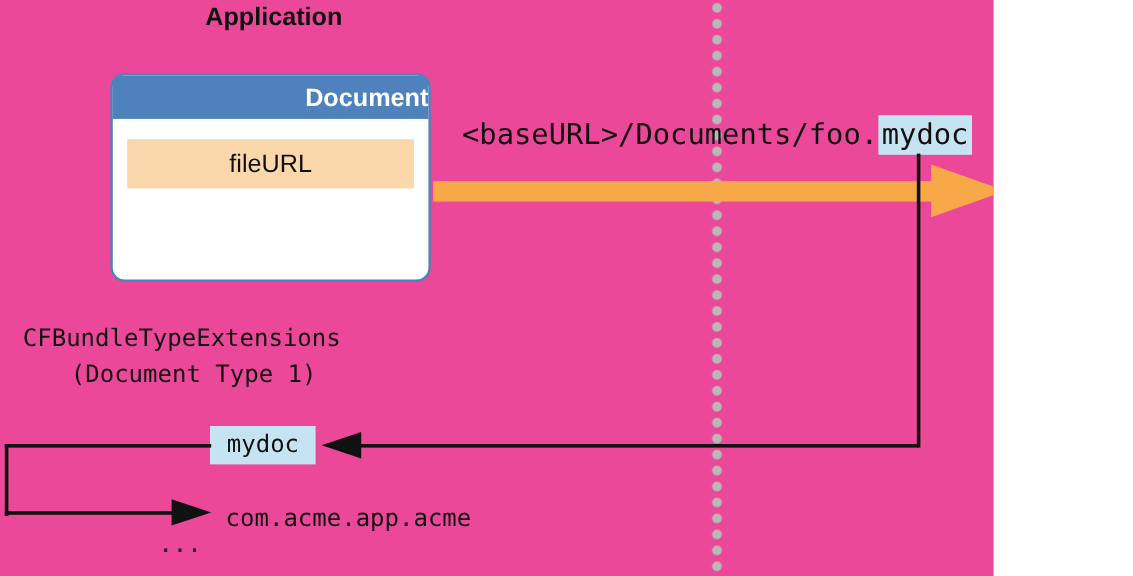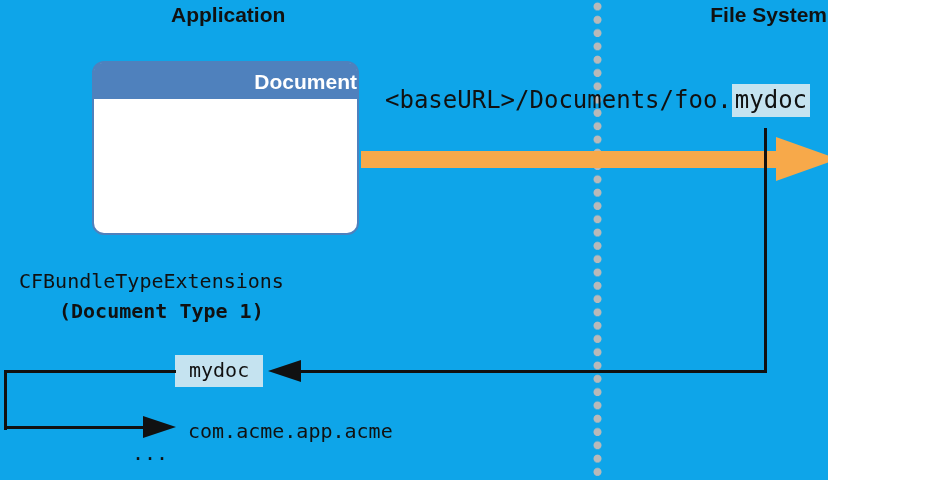--- a/index.html
+++ b/index.html
@@ -2,21 +2,21 @@
 <html style="--accent_blue: #4F81BD; --peach: #FBD8AC; --orange: #F7A94A; --highlight_blue: #C5E3F0; --line_black: #111111; --dot_gray: #b9b9b9; --icon_gray: #8a8a8a;"><head>
 <meta charset="utf-8">
 <style>
   html, body { margin: 0; padding: 0; background: #ffffff; }
   * { box-sizing: border-box; }
 
   #stage {
     position: relative;
     width: 828px;
     height: 480px;
-    background: #0ea5e9;
+    background: #ec4899;
     overflow: hidden;
     font-family: "Liberation Sans", sans-serif;
     color: #111;
     padding-left: 36px;
   }
 
   
   .section-title {
     position: absolute;
     top: 2px;
@@ -66,21 +66,21 @@
     font-size: 21px;
     text-align: center;
     line-height: 41px;
   }
 
   
   .mono { font-family: "DejaVu Sans Mono", monospace; white-space: pre; }
 
   #url-annotation {
     position: absolute;
-    left: 385px; top: 84px;
+    left: 385px; top: 96px;
     font-size: 24px;
     line-height: 32px;
   }
   .hl-url {
     background: var(--highlight_blue, #C5E3F0);
     padding: 2px 3px 3px 3px;
   }
 
   
   #orange-arrow-bar {
@@ -130,44 +130,44 @@
     border-left: 33px solid var(--line_black, #111);
   }
 
   
   .plist-row {
     position: absolute;
     font-size: 20px;
     line-height: 27px;
   }
   #plist-row-1 { left: 19px;  top: 268px; }
-  #plist-row-2 { left: 59px;  top: 298px; font-weight: bold; }
+  #plist-row-2 { left: 59px;  top: 298px; }
   #plist-row-3 { left: 98px;  top: 328px; }
   #plist-row-4 { left: 175px; top: 355px; z-index: 4; }
   #plist-row-5 { left: 127px; top: 388px; }
   #plist-row-6 { left: 188px; top: 418px; }
   #plist-row-7 { left: 132px; top: 440px; }
   .hl-ext {
     display: inline-block;
     background: var(--highlight_blue, #C5E3F0);
     padding: 2px 14px 3px 14px;
   }
 </style>
 </head>
 <body>
 
 <div id="stage">
 
   <div id="title-left" class="section-title">Application</div>
-  <div id="title-right" class="section-title">File System</div>
 
   <div id="divider"></div>
 
   <div id="document-box">
     <div id="document-header">Document</div>
+    <div id="fileurl-chip">fileURL</div>
   </div>
 
   <div id="orange-arrow-bar"></div>
   <div id="orange-arrow-head"></div>
 
   <div id="url-annotation" class="mono"><span>&lt;baseURL&gt;/Documents/foo.</span><span class="hl-url">mydoc</span></div>
 
   <svg id="file-icon" width="92" height="112" viewBox="0 0 92 112">
     <path d="M62,3 H10 Q5,3 5,8 V101 Q5,106 10,106 H82 Q87,106 87,101 V31 Z" fill="#ffffff" stroke="#8a8a8a" stroke-width="2.6" stroke-linejoin="round"></path>
     <path d="M62,3 V24 Q62,31 69,31 H87 Z" fill="#ffffff" stroke="#8a8a8a" stroke-width="2.6" stroke-linejoin="round"></path>

